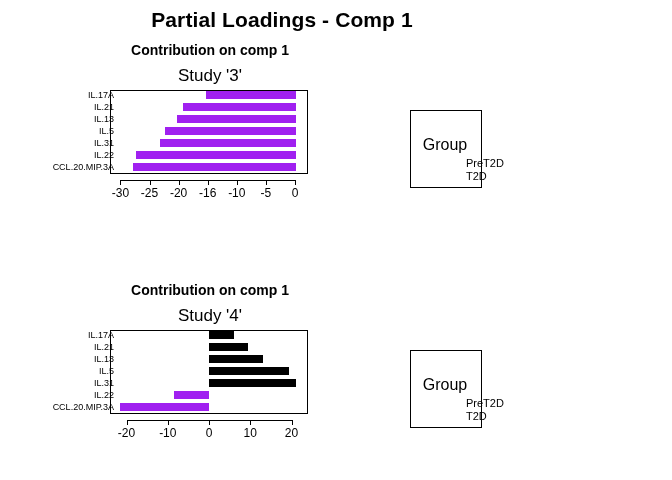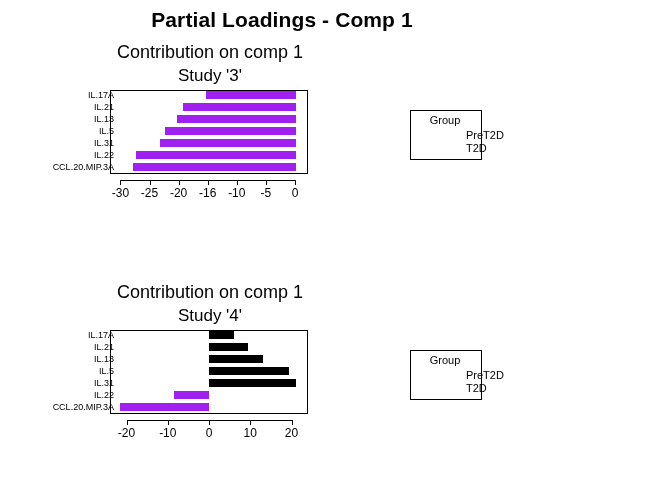--- a/index.html
+++ b/index.html
@@ -32,22 +32,22 @@
   }
   .panel-1 { top: 42px; }
   .panel-2 { top: 282px; }
 
   .panel-title-1 {
     position: absolute;
     top: 0px;
     left: 30px;
     width: 360px;
     text-align: center;
-    font-size: 18px;
-    font-weight: normal;
+    font-size: 14px;
+    font-weight: bold;
   }
   .panel-title-2 {
     position: absolute;
     top: 24px;
     left: 30px;
     width: 360px;
     text-align: center;
     font-size: 17px;
     font-weight: normal;
   }
@@ -114,23 +114,24 @@
   }
 
   .legend {
     position: absolute;
     border: 1px solid #000000;
     background: #ffffff;
     box-sizing: border-box;
     padding: 3px 10px 5px 8px;
   }
   .legend-title {
-    font-size: 11px;
+    font-size: 16px;
     text-align: center;
     margin-bottom: 3px;
+    margin-top: 22px;
   }
   .legend-row {
     display: flex;
     align-items: center;
     gap: 5px;
     margin-top: 1px;
     padding-left: 42px;
   }
   .legend-dot {
     width: 7px;

